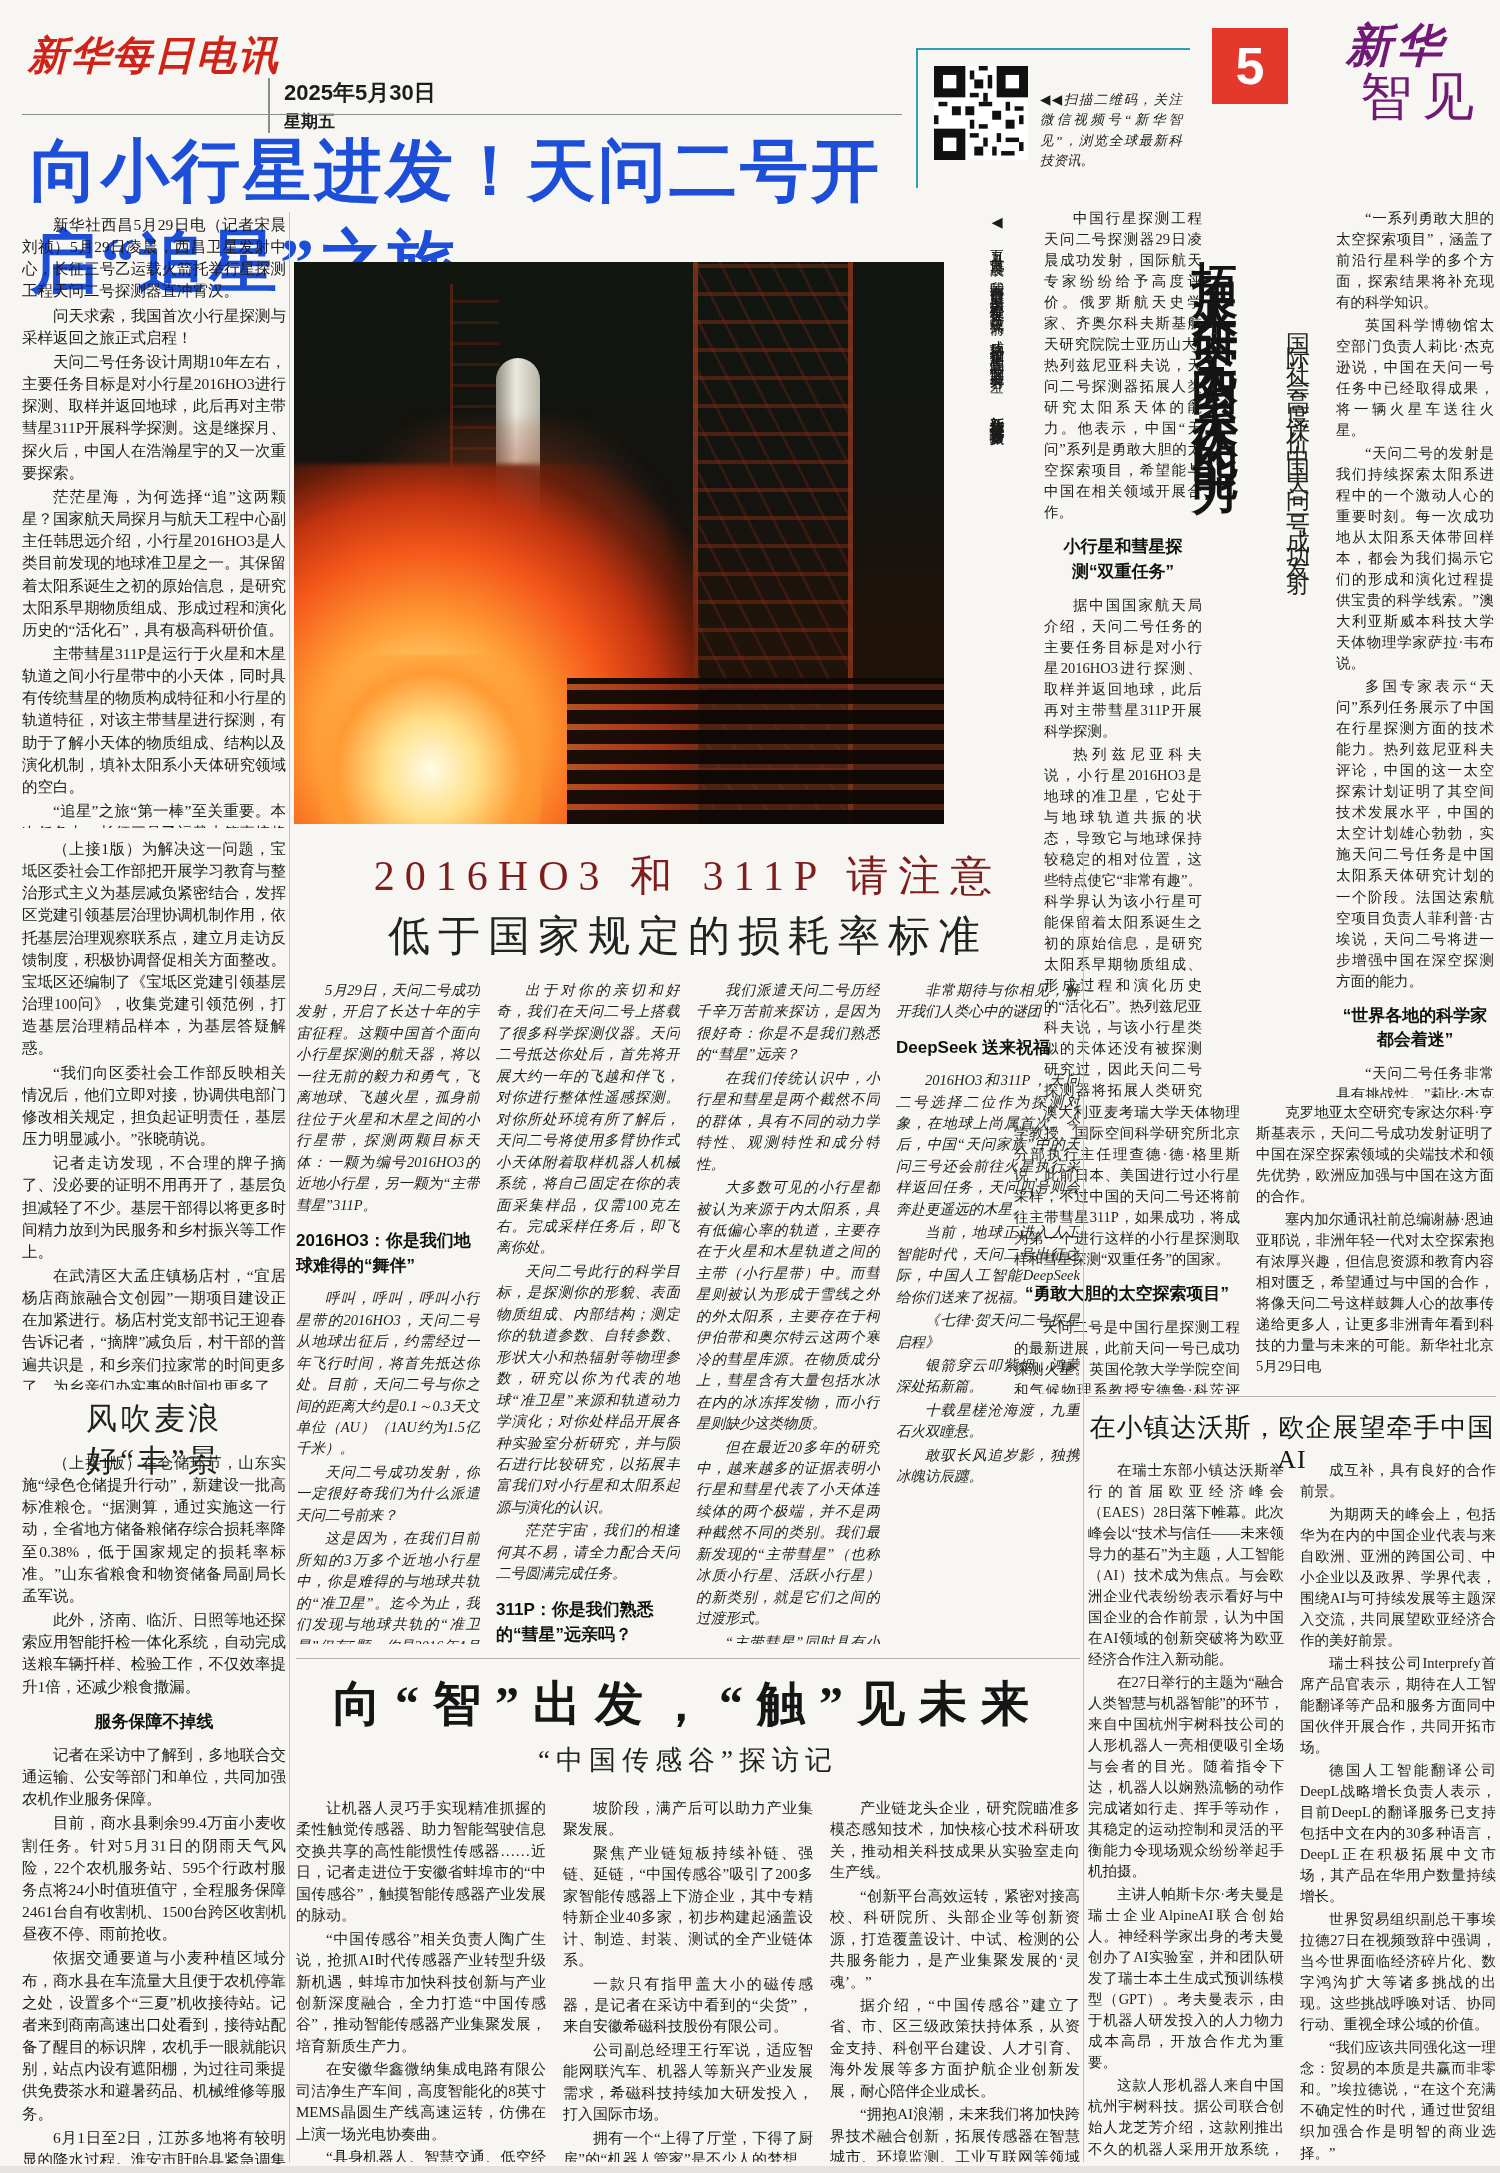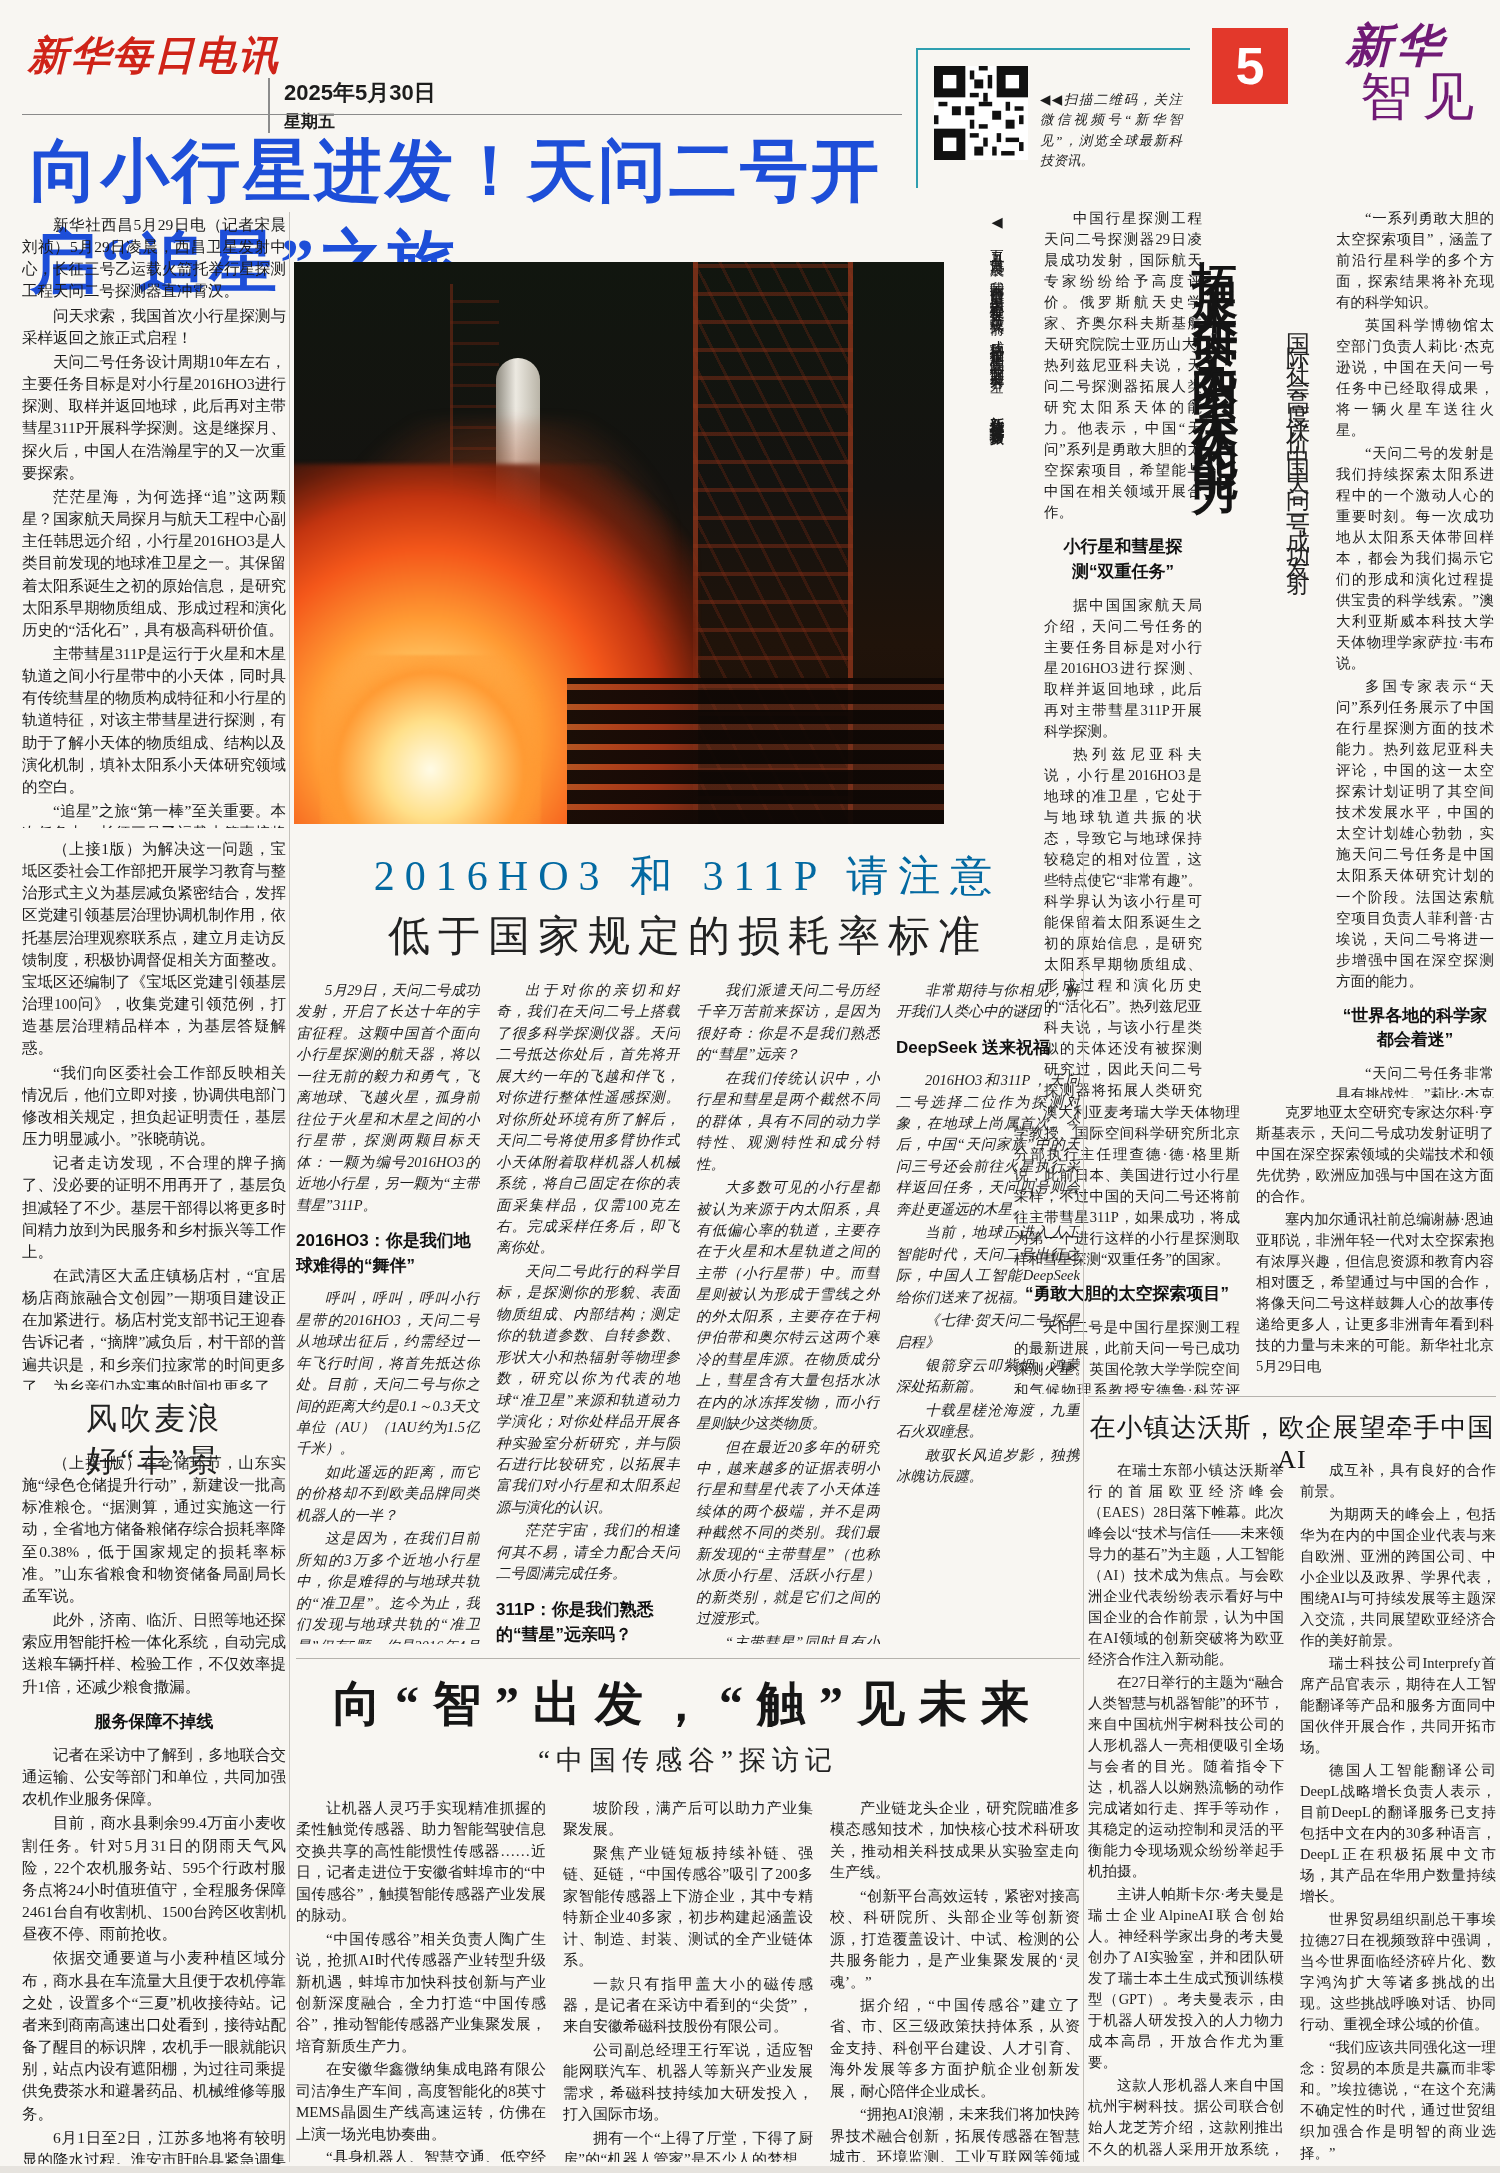--- a/index.html
+++ b/index.html
@@ -59,21 +59,21 @@
   
   .colB1{left:1014px;top:208px;width:158px;height:890px;font-size:14.5px;line-height:1.45;overflow:hidden;margin-left:30px;}
   .vtitle{left:1178px;top:224px;width:68px;height:860px;writing-mode:vertical-rl;
           font-size:46px;font-weight:900;letter-spacing:16px;color:#141414;}
   .vsub{left:1272px;top:314px;width:42px;height:760px;writing-mode:vertical-rl;
         font-size:24px;letter-spacing:14px;color:#222;}
   .colC1{left:1336px;top:208px;width:158px;height:890px;font-size:14.5px;line-height:1.45;overflow:hidden;}
   .colBW{left:1014px;top:1102px;width:226px;height:292px;font-size:14.5px;line-height:1.45;overflow:hidden;}
   .colCW{left:1256px;top:1102px;width:238px;height:292px;font-size:14.5px;line-height:1.45;overflow:hidden;}
   
-  .letter-h1{left:296px;top:848px;width:784px;text-align:center;font-size:42px;letter-spacing:10px;color:#0369a1;}
+  .letter-h1{left:296px;top:848px;width:784px;text-align:center;font-size:42px;letter-spacing:10px;color:#7f1d1d;}
   .letter-h2{left:296px;top:908px;width:784px;text-align:center;font-size:42px;letter-spacing:8px;color:#222;}
   .letter-cols{left:296px;top:980px;width:784px;height:664px;display:flex;gap:16px;overflow:hidden;}
   .letter-cols .col{width:184px;font-size:14.5px;line-height:1.48;font-style:italic;overflow:hidden;}
   .letter-cols .sub{font-style:normal;text-align:left;}
   
   .jieban{left:22px;top:838px;width:264px;height:552px;font-size:15.5px;line-height:1.43;overflow:hidden;}
   .wheat-h{left:22px;top:1398px;width:264px;text-align:center;font-size:31px;letter-spacing:3px;color:#222;}
   .wheat-body{left:22px;top:1452px;width:264px;height:712px;font-size:15.5px;line-height:1.43;overflow:hidden;}
   
   .rule-a{left:296px;top:1658px;width:784px;height:1px;background:#b5b2ac;}
@@ -200,21 +200,21 @@
     <p>塞内加尔通讯社前总编谢赫·恩迪亚耶说，非洲年轻一代对太空探索抱有浓厚兴趣，但信息资源和教育内容相对匮乏，希望通过与中国的合作，将像天问二号这样鼓舞人心的故事传递给更多人，让更多非洲青年看到科技的力量与未来的可能。新华社北京5月29日电</p>
   </div>
 
 <div class="abs letter-h1">2016HO3 和 311P 请注意</div>
 <div class="abs letter-h2">低于国家规定的损耗率标准</div>
 <div class="abs letter-cols">
   <div class="col">
       <p>5月29日，天问二号成功发射，开启了长达十年的宇宙征程。这颗中国首个面向小行星探测的航天器，将以一往无前的毅力和勇气，飞离地球、飞越火星，孤身前往位于火星和木星之间的小行星带，探测两颗目标天体：一颗为编号2016HO3的近地小行星，另一颗为“主带彗星”311P。</p>
       <p class="sub">2016HO3：你是我们地球难得的“舞伴”</p>
       <p>呼叫，呼叫，呼叫小行星带的2016HO3，天问二号从地球出征后，约需经过一年飞行时间，将首先抵达你处。目前，天问二号与你之间的距离大约是0.1～0.3天文单位（AU）（1AU约为1.5亿千米）。</p>
-      <p>如此遥远的距离，而它的价格却不到欧美品牌同类机器人的一半？</p>
+      <p>天问二号成功发射，你一定很好奇我们为什么派遣天问二号前来？</p>
       <p>这是因为，在我们目前所知的3万多个近地小行星中，你是难得的与地球共轨的“准卫星”。迄今为止，我们发现与地球共轨的“准卫星”仅有5颗，你是2016年4月被最新发现的那一颗。</p>
     </div>
   <div class="col">
       <p>出于对你的亲切和好奇，我们在天问二号上搭载了很多科学探测仪器。天问二号抵达你处后，首先将开展大约一年的飞越和伴飞，对你进行整体性遥感探测。对你所处环境有所了解后，天问二号将使用多臂协作式小天体附着取样机器人机械系统，将自己固定在你的表面采集样品，仅需100克左右。完成采样任务后，即飞离你处。</p>
       <p>天问二号此行的科学目标，是探测你的形貌、表面物质组成、内部结构；测定你的轨道参数、自转参数、形状大小和热辐射等物理参数，研究以你为代表的地球“准卫星”来源和轨道动力学演化；对你处样品开展各种实验室分析研究，并与陨石进行比较研究，以拓展丰富我们对小行星和太阳系起源与演化的认识。</p>
       <p>茫茫宇宙，我们的相逢何其不易，请全力配合天问二号圆满完成任务。</p>
       <p class="sub">311P：你是我们熟悉的“彗星”远亲吗？</p>
     </div>
   <div class="col">
       <p>我们派遣天问二号历经千辛万苦前来探访，是因为很好奇：你是不是我们熟悉的“彗星”远亲？</p>

